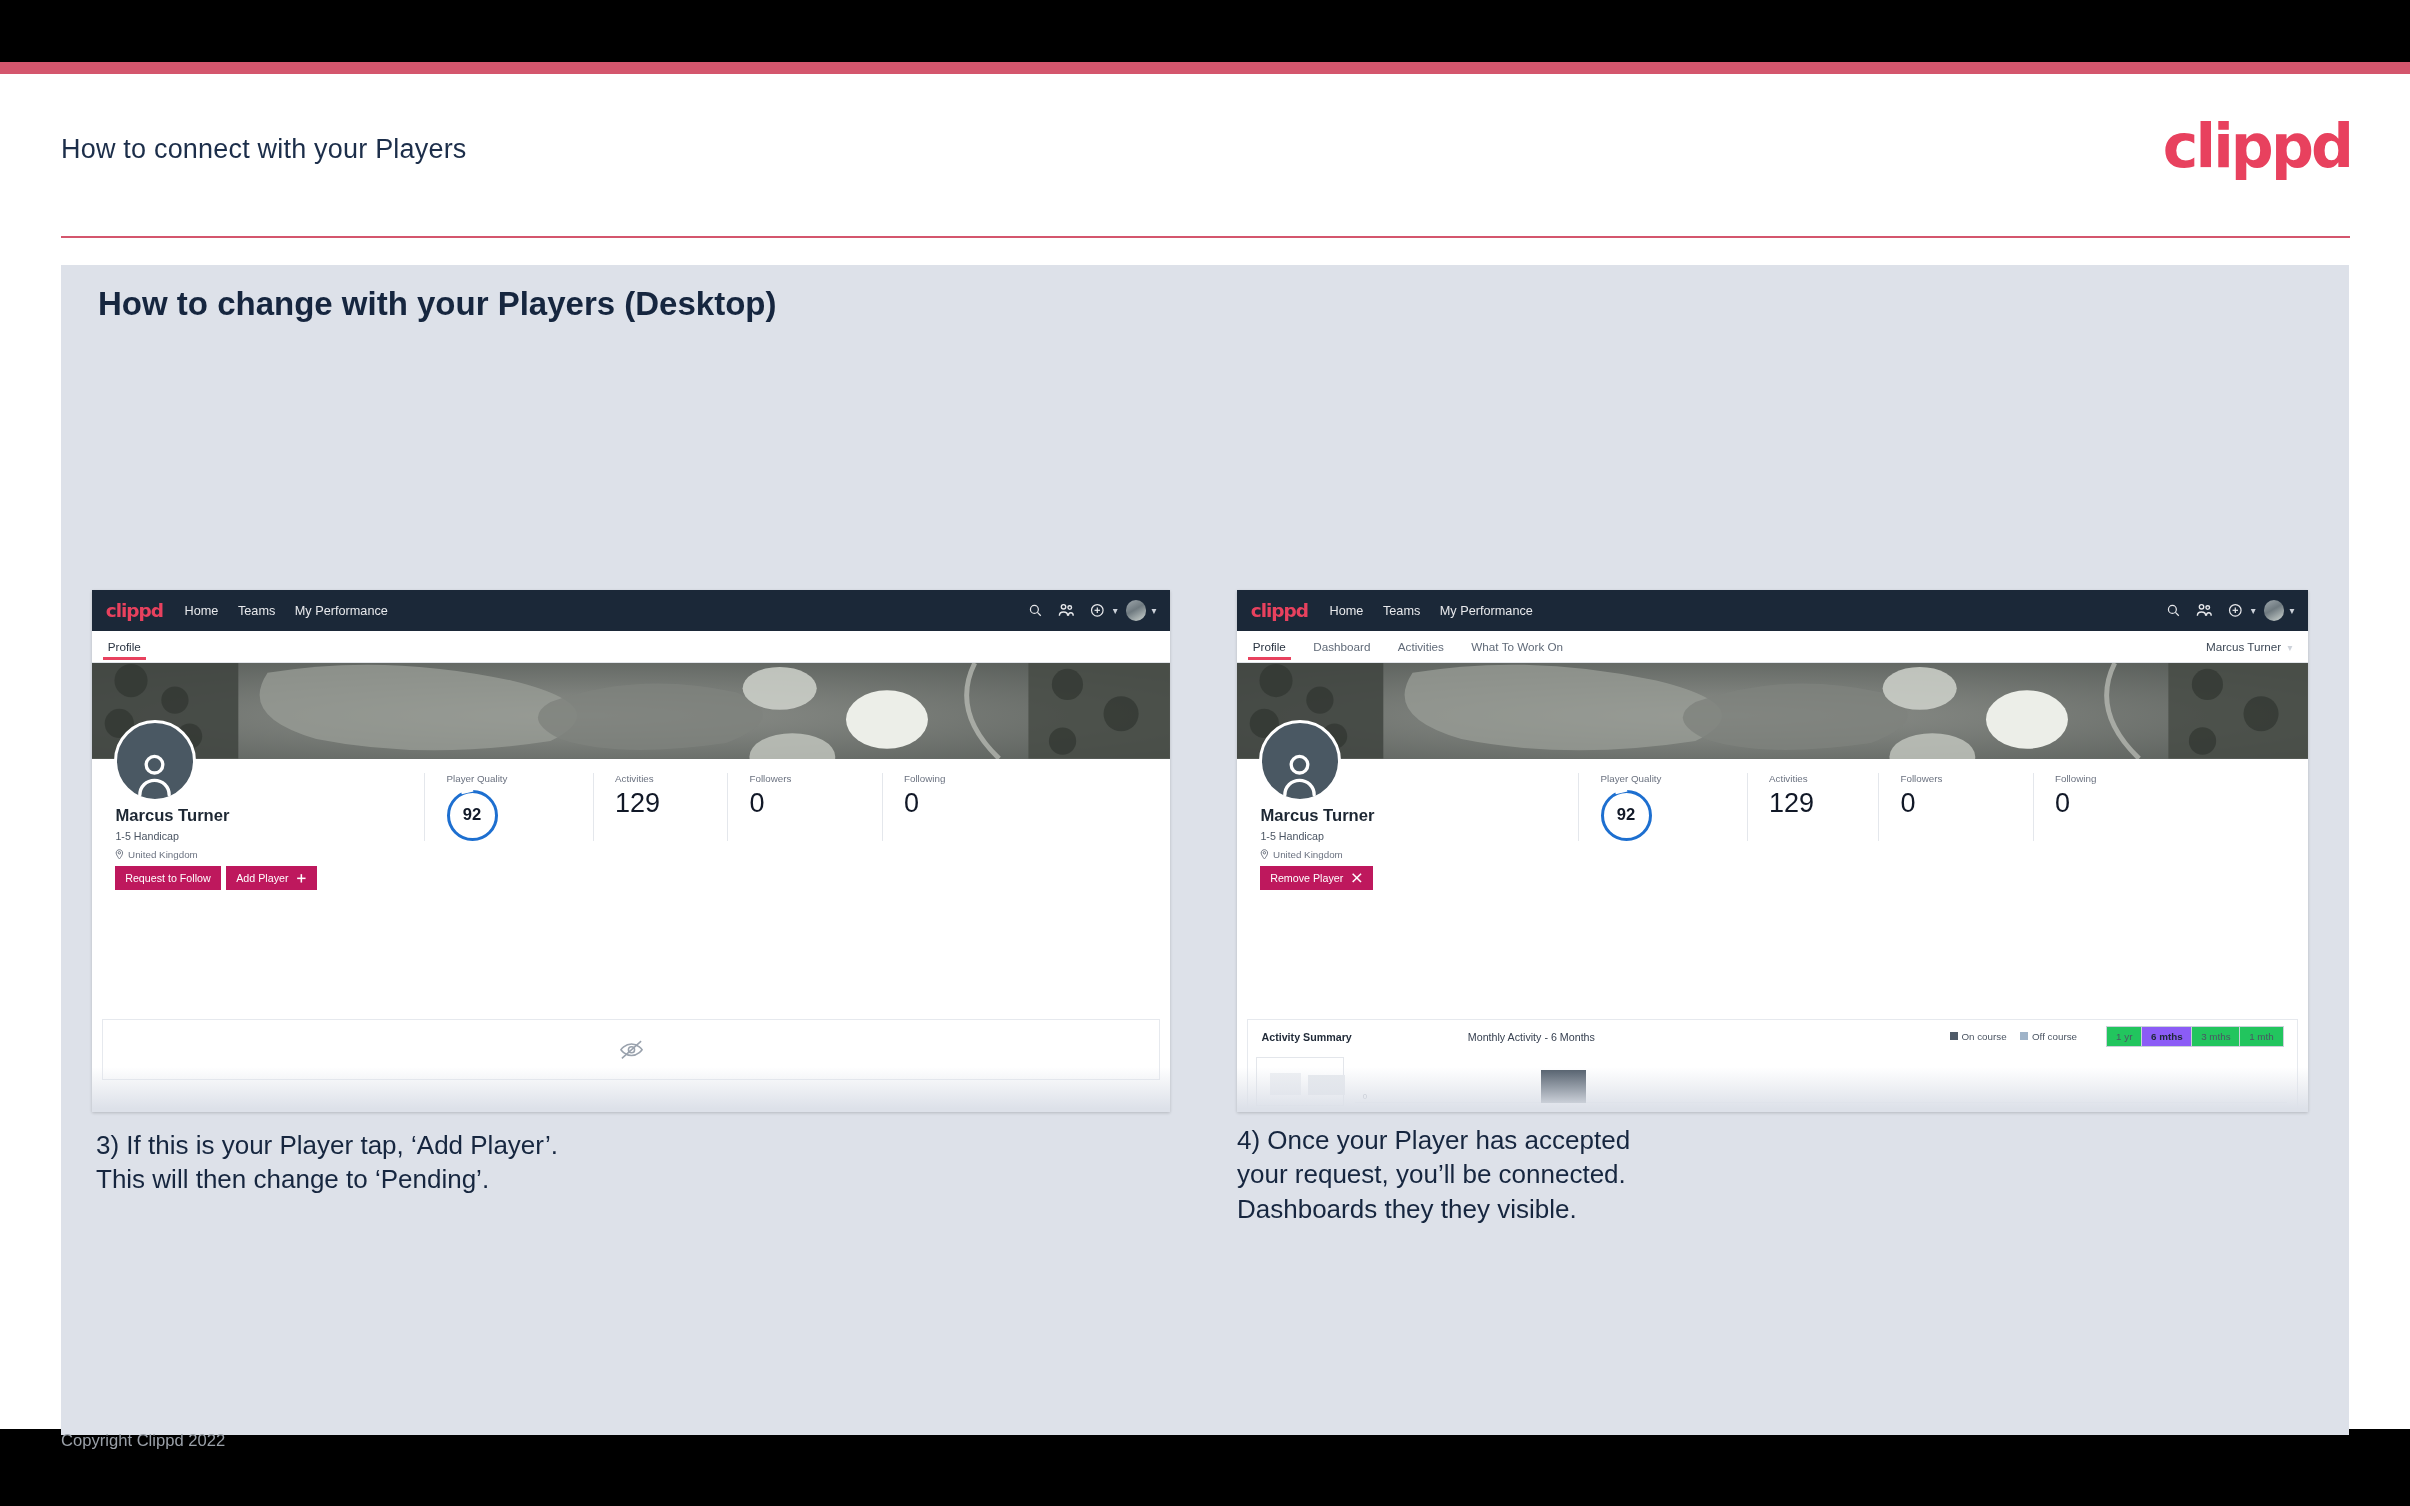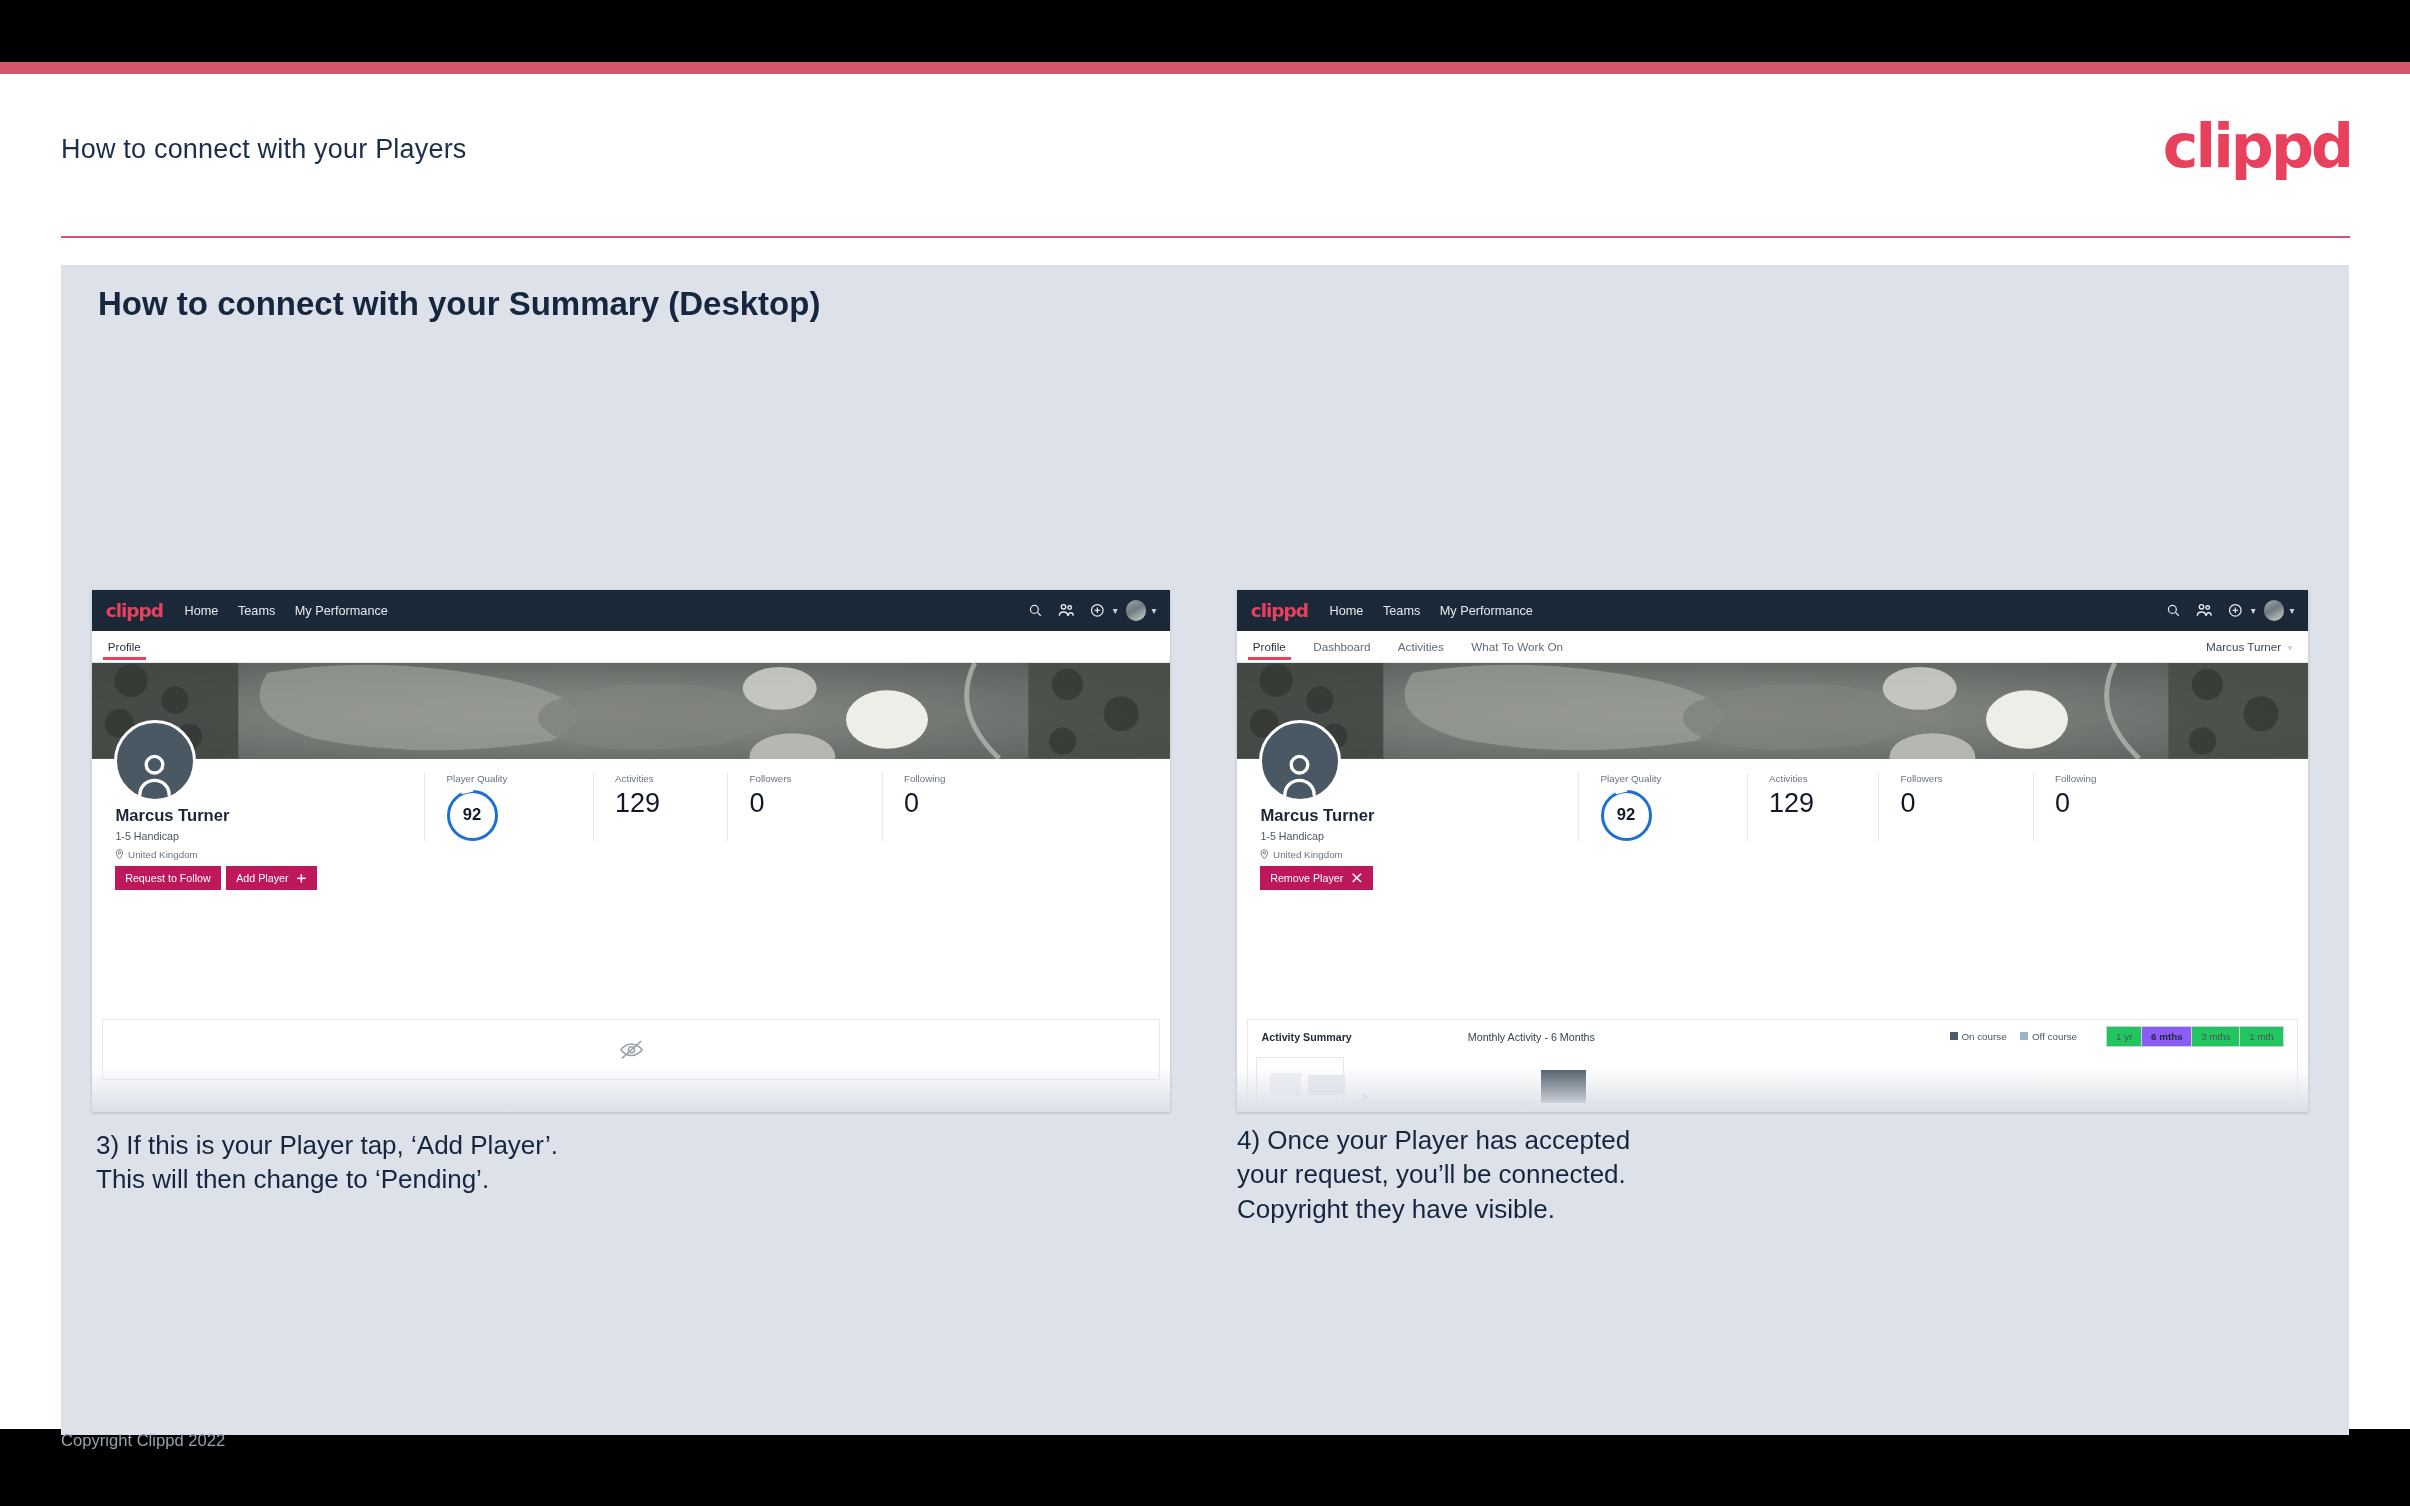--- a/index.html
+++ b/index.html
@@ -121,21 +121,21 @@
 <div class="slide">
   <div class="topstripe"></div>
 
   <div class="hdr">
     <div class="hdr-title">How to connect with your Players</div>
     <div class="logo">clippd</div>
   </div>
   <div class="hdr-rule"></div>
 
   <div class="panel">
-    <div class="panel-h1">How to connect with your Summary (Desktop)</div>
+    <div class="panel-h1">How to change with your Players (Desktop)</div>
 
     <div class="mock left">
       <div class="navbar">
         <div class="nav-logo">clippd</div>
         <div class="nav-link">Home</div>
         <div class="nav-link">Teams</div>
         <div class="nav-link">My Performance</div>
         <div class="nav-spacer"></div>
         <div class="nav-ico">
           <svg width="14.6" height="14.6" viewBox="0 0 24 24" fill="none" stroke="currentColor" stroke-width="2">
@@ -406,19 +406,19 @@
       <div class="mock-fade"></div>
     </div>
 
     <div class="cap one">
       <div>3) If this is your Player tap, ‘Add Player’.</div>
       <div>This will then change to ‘Pending’.</div>
     </div>
     <div class="cap two">
       <div>4) Once your Player has accepted</div>
       <div>your request, you’ll be connected.</div>
-      <div>Copyright they have visible.</div>
+      <div>Dashboards they they visible.</div>
     </div>
   </div>
 
   <div class="footer">Copyright Clippd 2022</div>
 </div>
 
 
 </body></html>

